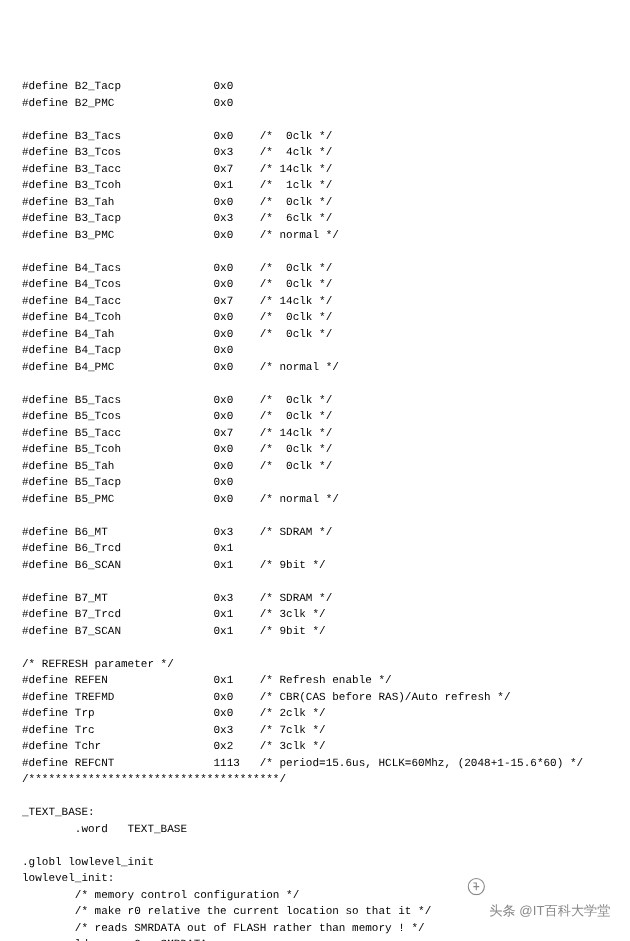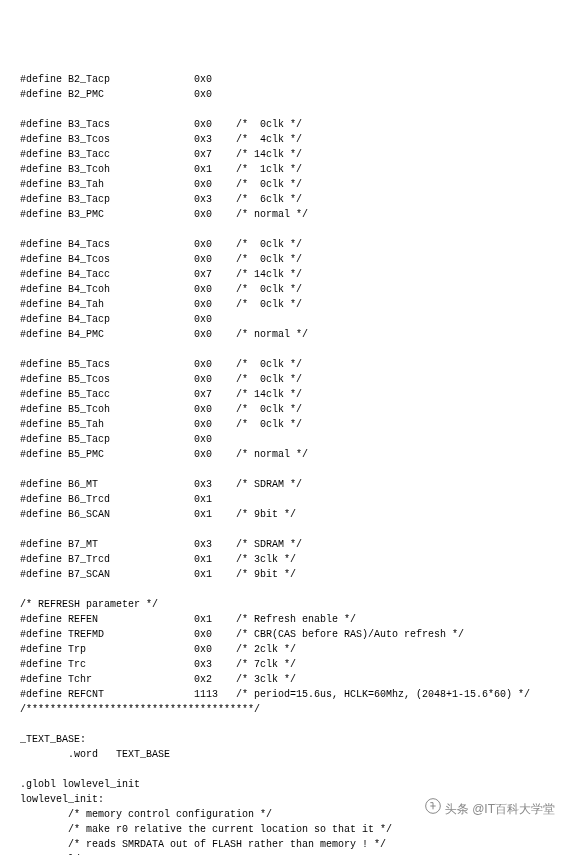--- a/index.html
+++ b/index.html
@@ -15,21 +15,21 @@
   }
   .line { display: block; }
   .watermark {
     position: fixed;
     bottom: 18px;
     right: 18px;
     font-family: Arial, sans-serif;
     font-size: 12px;
     color: #888;
     display: flex;
-    align-items: center;
+    align-items: flex-end;
     gap: 4px;
   }
   .watermark svg { width: 16px; height: 16px; }
 </style>
 </head>
 <body>
 
 
 
 <div id="code"><span class="line">#define B2_Tacp              0x0</span><span class="line">#define B2_PMC               0x0</span><span class="line">&nbsp;</span><span class="line">#define B3_Tacs              0x0    /*  0clk */</span><span class="line">#define B3_Tcos              0x3    /*  4clk */</span><span class="line">#define B3_Tacc              0x7    /* 14clk */</span><span class="line">#define B3_Tcoh              0x1    /*  1clk */</span><span class="line">#define B3_Tah               0x0    /*  0clk */</span><span class="line">#define B3_Tacp              0x3    /*  6clk */</span><span class="line">#define B3_PMC               0x0    /* normal */</span><span class="line">&nbsp;</span><span class="line">#define B4_Tacs              0x0    /*  0clk */</span><span class="line">#define B4_Tcos              0x0    /*  0clk */</span><span class="line">#define B4_Tacc              0x7    /* 14clk */</span><span class="line">#define B4_Tcoh              0x0    /*  0clk */</span><span class="line">#define B4_Tah               0x0    /*  0clk */</span><span class="line">#define B4_Tacp              0x0</span><span class="line">#define B4_PMC               0x0    /* normal */</span><span class="line">&nbsp;</span><span class="line">#define B5_Tacs              0x0    /*  0clk */</span><span class="line">#define B5_Tcos              0x0    /*  0clk */</span><span class="line">#define B5_Tacc              0x7    /* 14clk */</span><span class="line">#define B5_Tcoh              0x0    /*  0clk */</span><span class="line">#define B5_Tah               0x0    /*  0clk */</span><span class="line">#define B5_Tacp              0x0</span><span class="line">#define B5_PMC               0x0    /* normal */</span><span class="line">&nbsp;</span><span class="line">#define B6_MT                0x3    /* SDRAM */</span><span class="line">#define B6_Trcd              0x1</span><span class="line">#define B6_SCAN              0x1    /* 9bit */</span><span class="line">&nbsp;</span><span class="line">#define B7_MT                0x3    /* SDRAM */</span><span class="line">#define B7_Trcd              0x1    /* 3clk */</span><span class="line">#define B7_SCAN              0x1    /* 9bit */</span><span class="line">&nbsp;</span><span class="line">/* REFRESH parameter */</span><span class="line">#define REFEN                0x1    /* Refresh enable */</span><span class="line">#define TREFMD               0x0    /* CBR(CAS before RAS)/Auto refresh */</span><span class="line">#define Trp                  0x0    /* 2clk */</span><span class="line">#define Trc                  0x3    /* 7clk */</span><span class="line">#define Tchr                 0x2    /* 3clk */</span><span class="line">#define REFCNT               1113   /* period=15.6us, HCLK=60Mhz, (2048+1-15.6*60) */</span><span class="line">/**************************************/</span><span class="line">&nbsp;</span><span class="line">_TEXT_BASE:</span><span class="line">        .word   TEXT_BASE</span><span class="line">&nbsp;</span><span class="line">.globl lowlevel_init</span><span class="line">lowlevel_init:</span><span class="line">        /* memory control configuration */</span><span class="line">        /* make r0 relative the current location so that it */</span><span class="line">        /* reads SMRDATA out of FLASH rather than memory ! */</span><span class="line">        ldr     r0, =SMRDATA</span></div>

